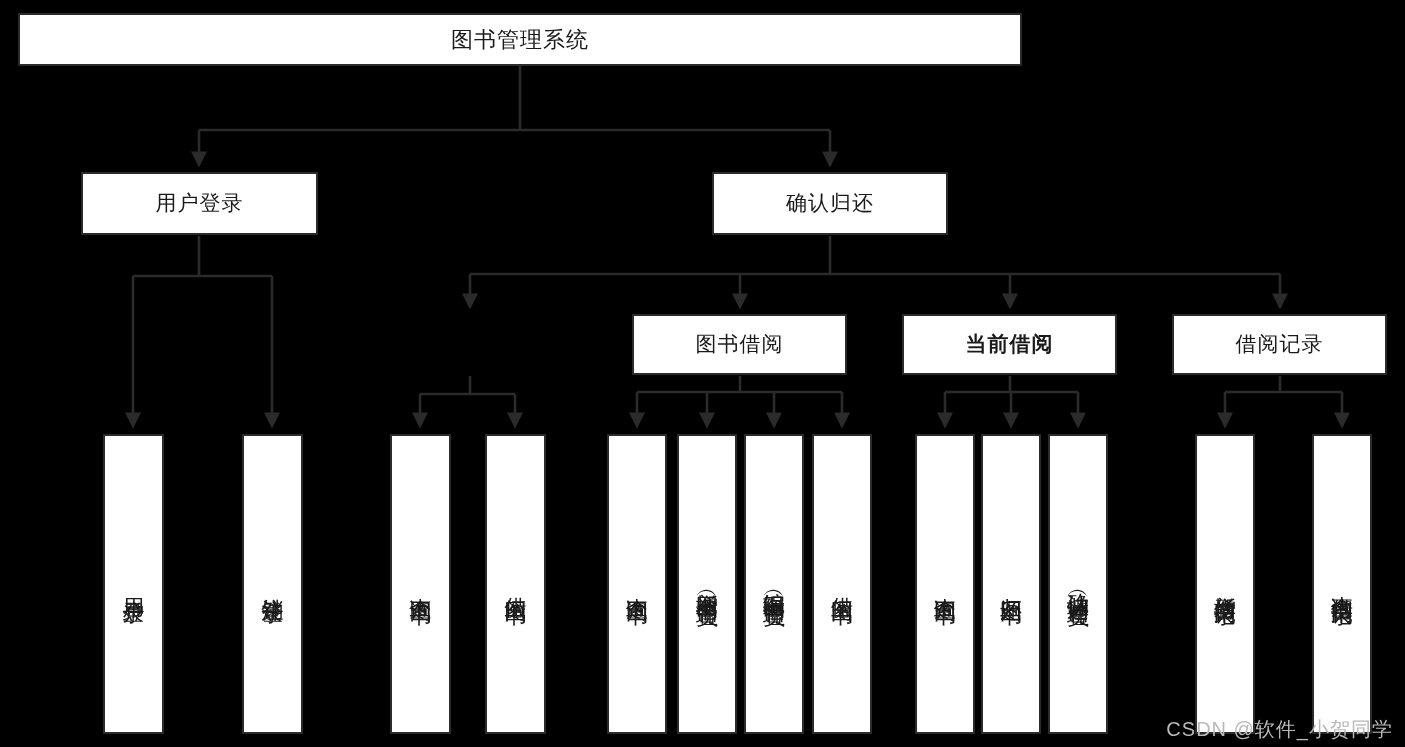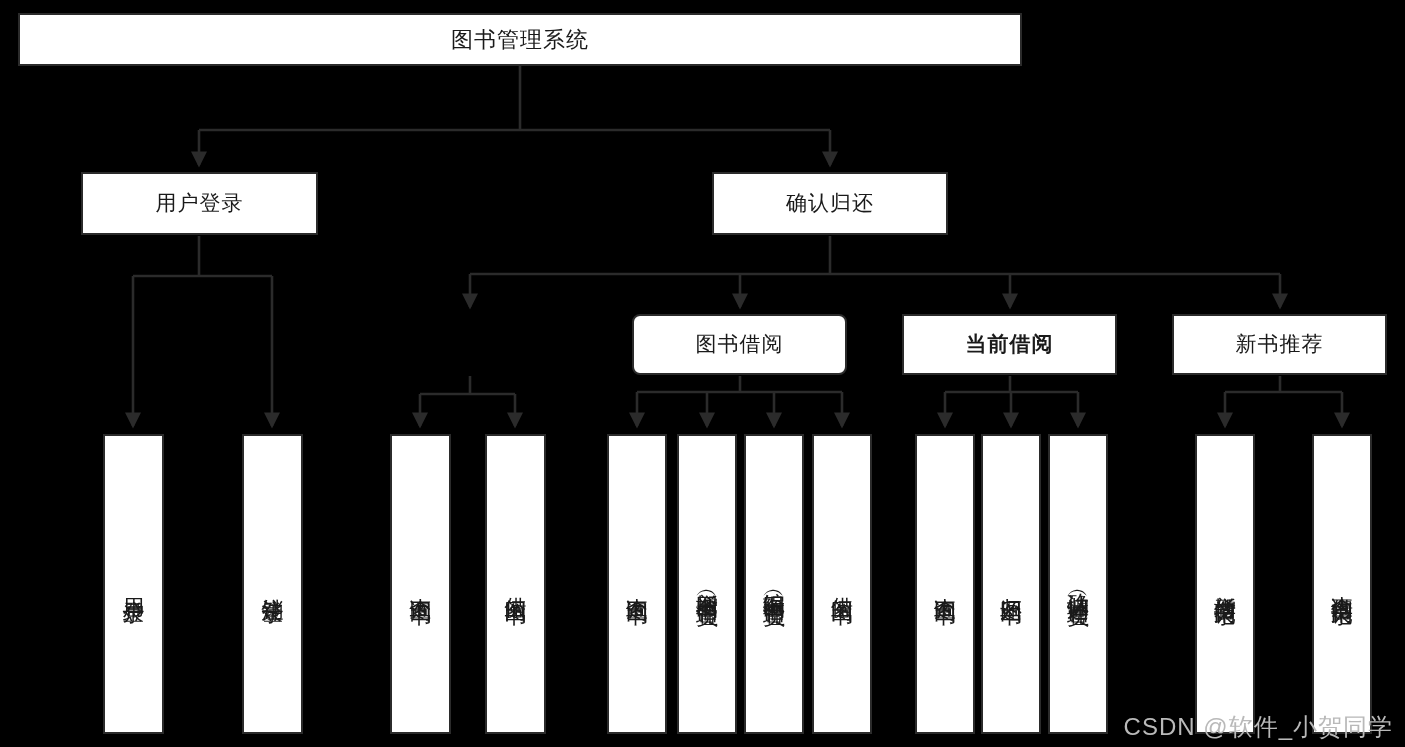--- a/index.html
+++ b/index.html
@@ -54,21 +54,21 @@
     line-height:1.08;
     letter-spacing:2px;
     white-space:nowrap;
     max-height:272px;
     overflow:visible;
   }
   .watermark{
     position:absolute;
     right:12px;
     bottom:4px;
-    font-size:24px;
+    font-size:20px;
     color:#b9b9b9;
     letter-spacing:1px;
     white-space:nowrap;
     user-select:none;
   }
 </style>
 </head>
 <body>
 
 <div id="canvas">
@@ -129,30 +129,30 @@
 
   <div class="node h-node" style="left:81px; top:172px; width:237px; height:63px;">
     <span class="lbl">用户登录</span>
   </div>
 
   <div class="node h-node" style="left:712px; top:172px; width:236px; height:63px;">
     <span class="lbl">确认归还</span>
   </div>
 
 
-  <div class="node h-node" style="left:632px; top:314px; width:215px; height:61px;border-radius:8px;">
+  <div class="node h-node" style="left:632px; top:314px; width:215px; height:61px;">
     <span class="lbl">图书借阅</span>
   </div>
 
   <div class="node h-node" style="left:902px; top:314px; width:215px; height:61px;font-weight:bold;">
     <span class="lbl">当前借阅</span>
   </div>
 
   <div class="node h-node" style="left:1172px; top:314px; width:215px; height:61px;">
-    <span class="lbl">新书推荐</span>
+    <span class="lbl">借阅记录</span>
   </div>
 
   <div class="node v-node" style="left:103px; top:434px; width:61px; height:300px;">
     <span class="lbl">用户登录</span>
   </div>
 
   <div class="node v-node" style="left:242px; top:434px; width:61px; height:300px;">
     <span class="lbl">注销登录</span>
   </div>
 

